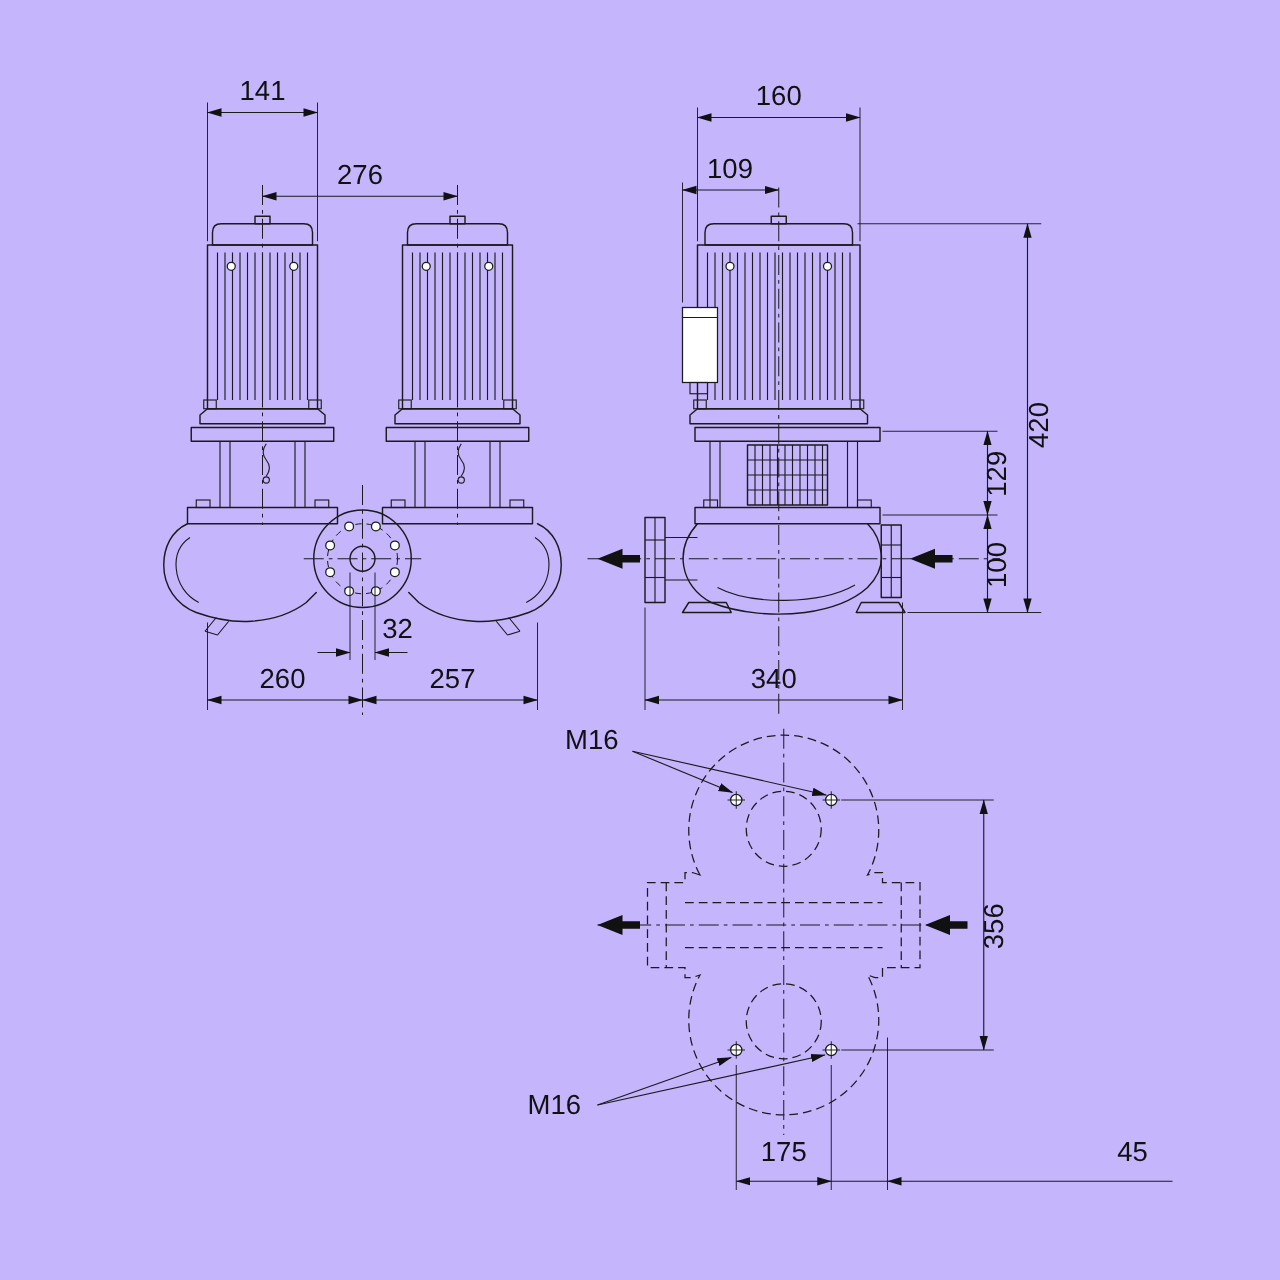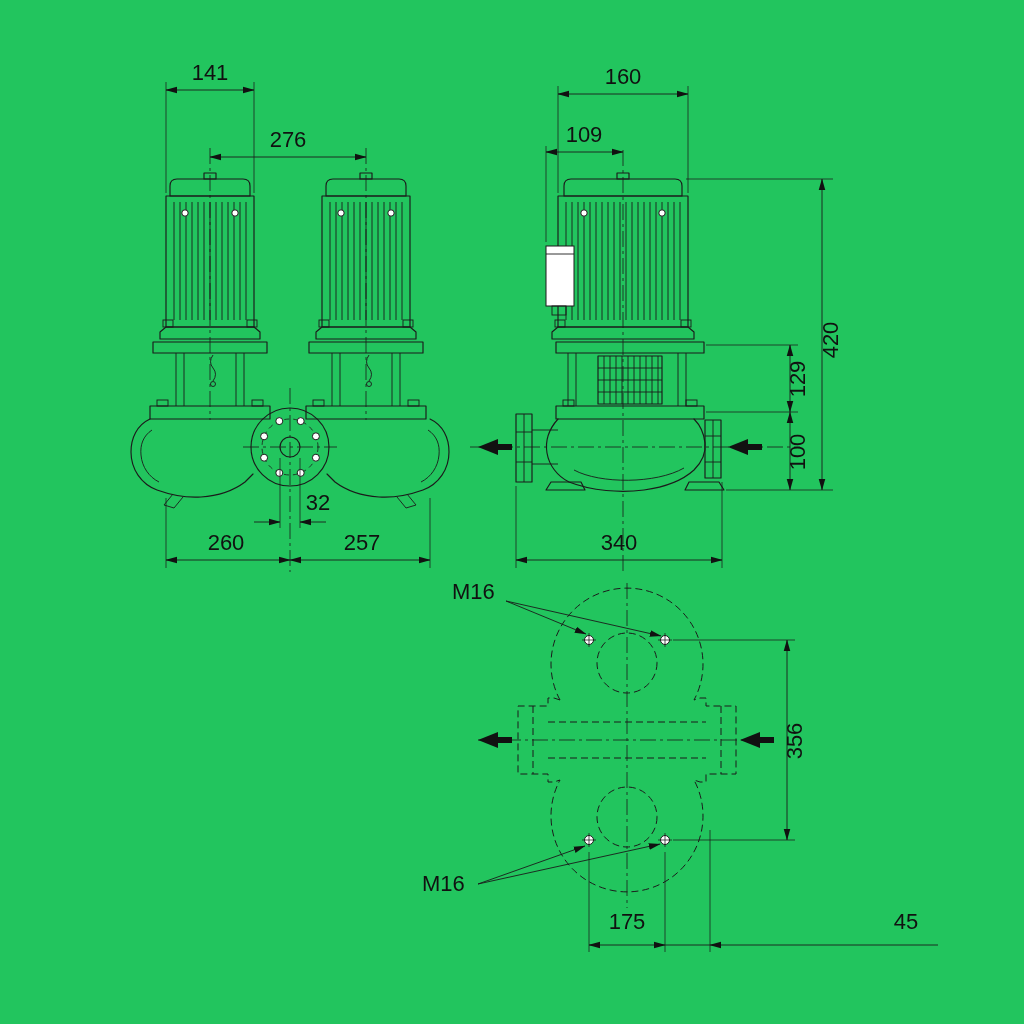--- a/index.html
+++ b/index.html
@@ -1,16 +1,16 @@
 <!DOCTYPE html>
 <html><head>
 <meta charset="utf-8">
 <style>
   html,body{margin:0;padding:0;background:#ffffff;}
-  .stage{width:1024px;height:1024px;background:#22c55e;position:relative;overflow:hidden;}
+  .stage{width:1024px;height:1024px;background:#c4b5fd;position:relative;overflow:hidden;}
   svg{display:block;}
   .ln{fill:none;stroke:#1b1b1b;stroke-width:1.15;stroke-linejoin:round;stroke-linecap:round;}
   .fin{fill:none;stroke:#1b1b1b;stroke-width:0.9;}
   .det{fill:none;stroke:#1b1b1b;stroke-width:0.9;}
   .cl{fill:none;stroke:#1b1b1b;stroke-width:0.8;stroke-dasharray:16 4 3 4;}
   .hd{fill:none;stroke:#1b1b1b;stroke-width:1;stroke-dasharray:7 4;}
   .bc{fill:none;stroke:#1b1b1b;stroke-width:0.8;stroke-dasharray:5 4;}
   .dim{fill:none;stroke:#1b1b1b;stroke-width:0.9;}
   .ext{fill:none;stroke:#1b1b1b;stroke-width:0.75;}
   .hole{fill:#ffffff;stroke:#1b1b1b;stroke-width:1;}

